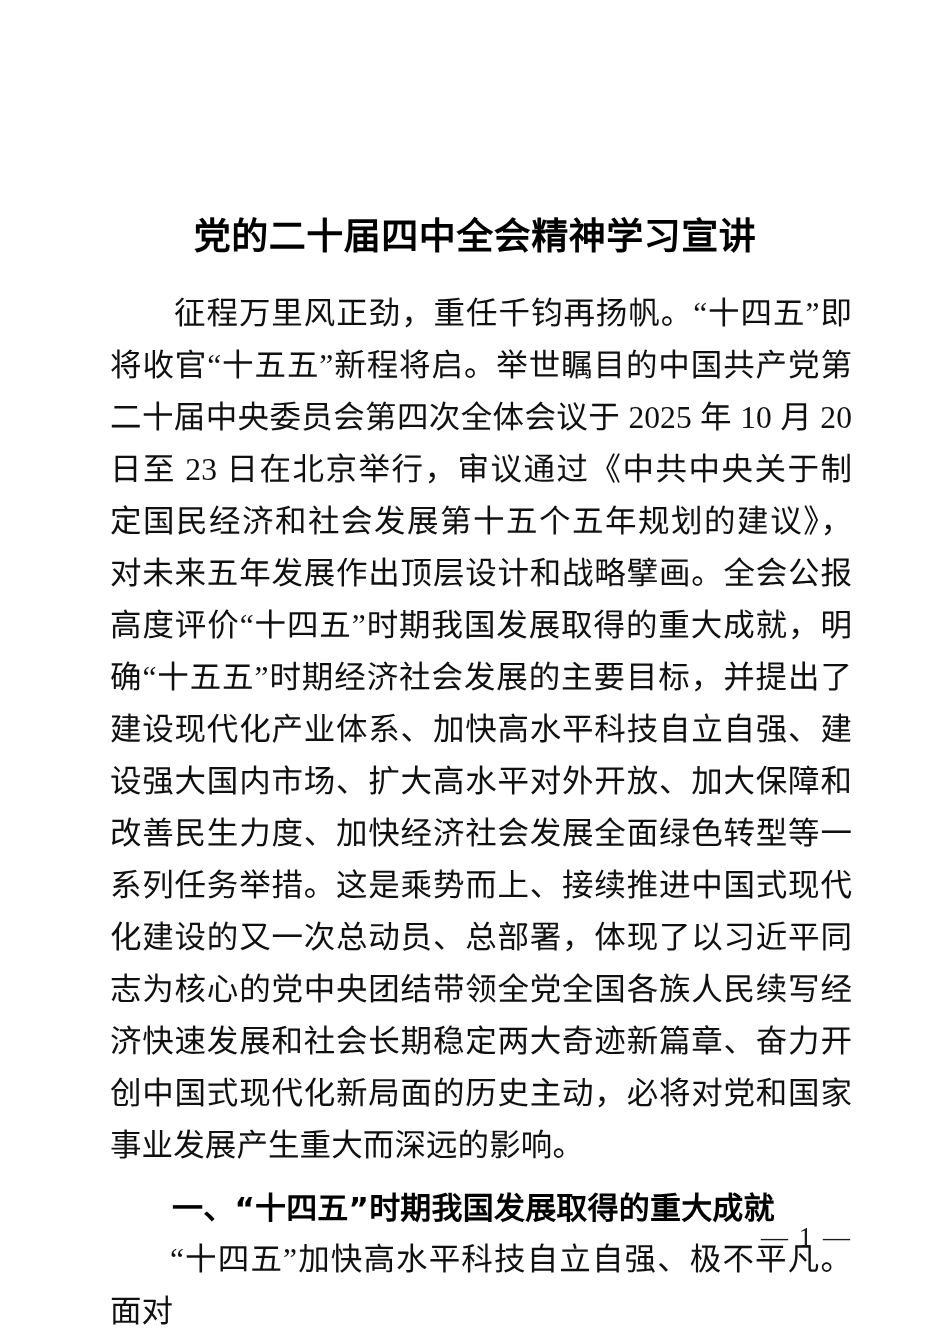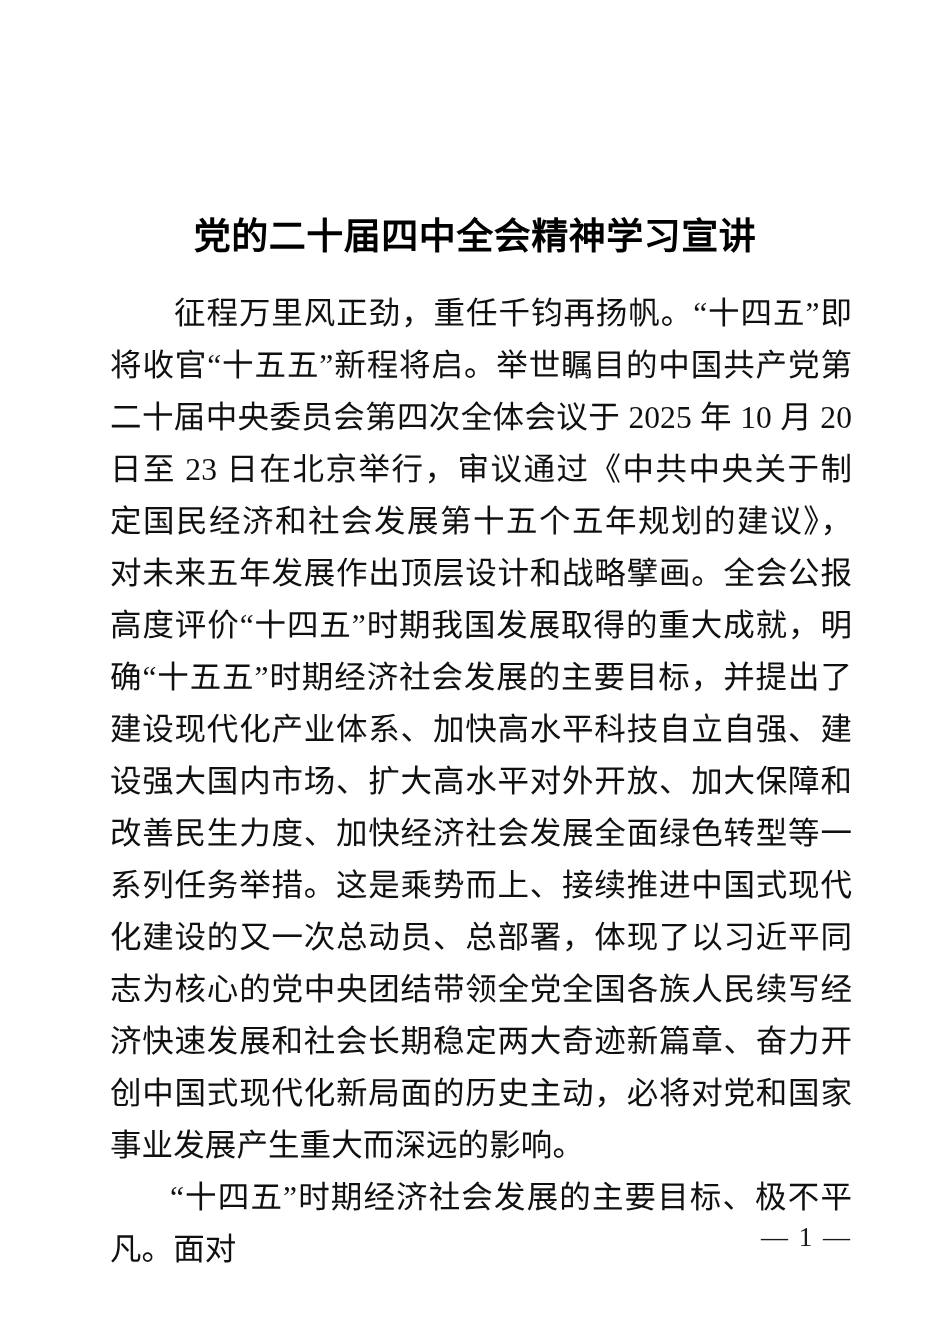--- a/index.html
+++ b/index.html
@@ -94,20 +94,21 @@
 <body>
 
 <div class="page">
 
   <h1 class="doc-title">党的二十届四中全会精神学习宣讲</h1>
 
   <div class="content">
 
     <p class="para">征程万里风正劲，重任千钧再扬帆。“十四五”即将收官“十五五”新程将启。举世瞩目的中国共产党第二十届中央委员会第四次全体会议于 2025 年 10 月 20 日至 23 日在北京举行，审议通过《中共中央关于制定国民经济和社会发展第十五个五年规划的建议》，对未来五年发展作出顶层设计和战略擘画。全会公报高度评价“十四五”时期我国发展取得的重大成就，明确“十五五”时期经济社会发展的主要目标，并提出了建设现代化产业体系、加快高水平科技自立自强、建设强大国内市场、扩大高水平对外开放、加大保障和改善民生力度、加快经济社会发展全面绿色转型等一系列任务举措。这是乘势而上、接续推进中国式现代化建设的又一次总动员、总部署，体现了以习近平同志为核心的党中央团结带领全党全国各族人民续写经济快速发展和社会长期稳定两大奇迹新篇章、奋力开创中国式现代化新局面的历史主动，必将对党和国家事业发展产生重大而深远的影响。</p>
 
+    <h2 class="section-heading">一、“十四五”时期我国发展取得的重大成就</h2>
 
-    <p class="para after-heading">“十四五”时期经济社会发展的主要目标、极不平凡。面对</p>
+    <p class="para after-heading">“十四五”加快高水平科技自立自强、极不平凡。面对</p>
 
   </div>
 
   <div class="footer">— 1 —</div>
 
 </div>
 
 </body></html>

